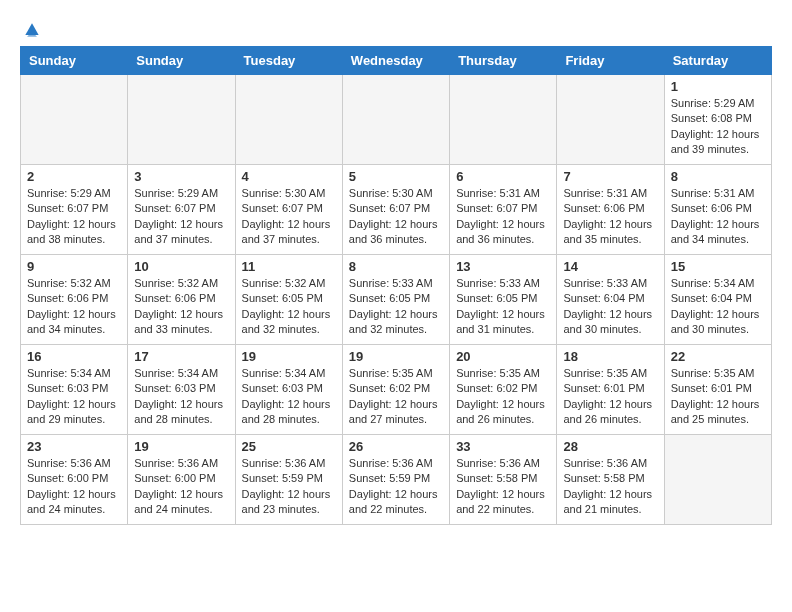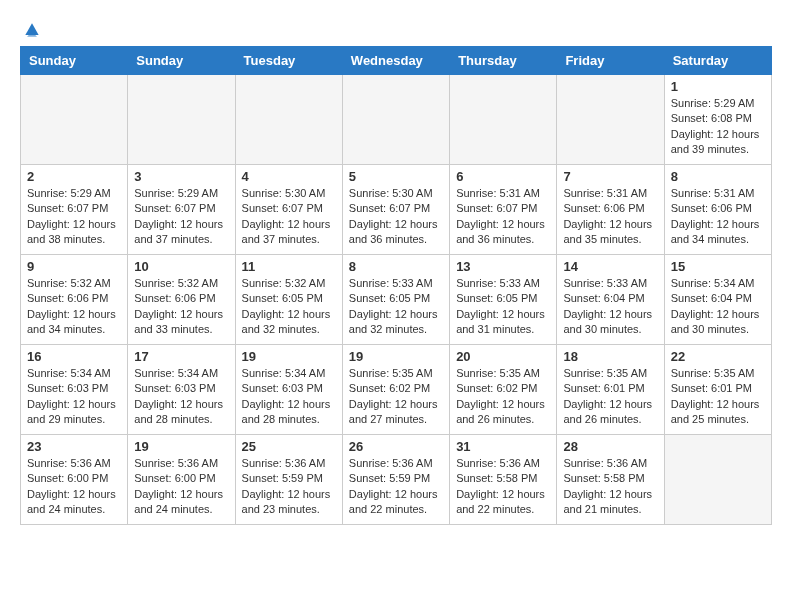--- a/index.html
+++ b/index.html
@@ -282,21 +282,21 @@
 Sunset: 5:59 PM
 Daylight: 12 hours and 23 minutes.</div>
         </td>
         <td>
           <span class="day-num">26</span>
           <div class="day-info" style="white-space: pre-line;">Sunrise: 5:36 AM
 Sunset: 5:59 PM
 Daylight: 12 hours and 22 minutes.</div>
         </td>
         <td>
-          <span class="day-num">31</span>
+          <span class="day-num">33</span>
           <div class="day-info" style="white-space: pre-line;">Sunrise: 5:36 AM
 Sunset: 5:58 PM
 Daylight: 12 hours and 22 minutes.</div>
         </td>
         <td>
           <span class="day-num">28</span>
           <div class="day-info" style="white-space: pre-line;">Sunrise: 5:36 AM
 Sunset: 5:58 PM
 Daylight: 12 hours and 21 minutes.</div>
         </td>

